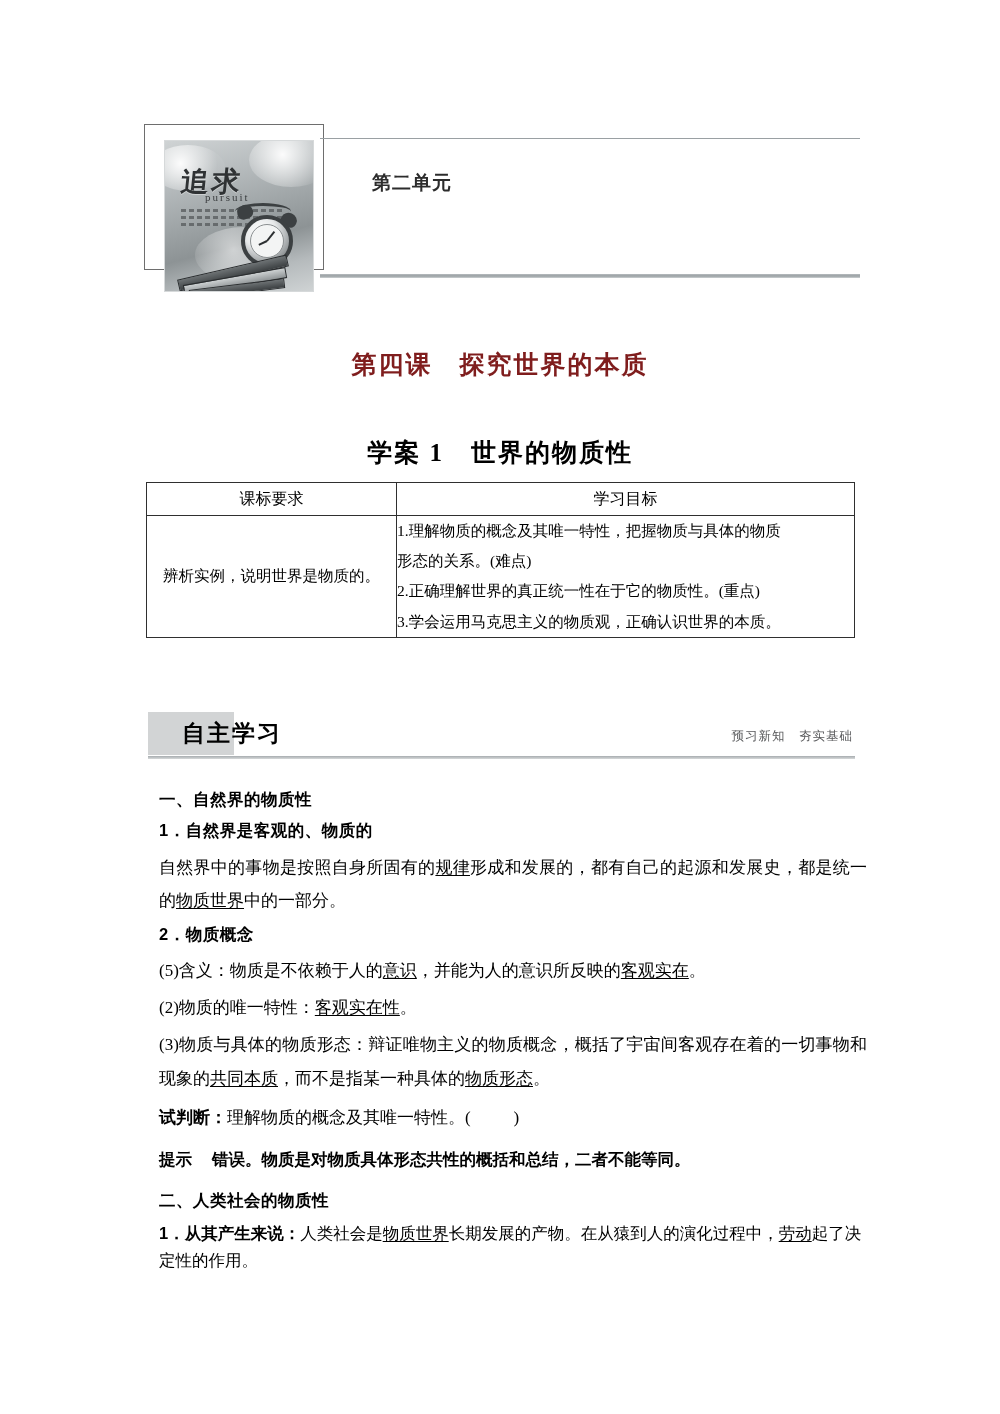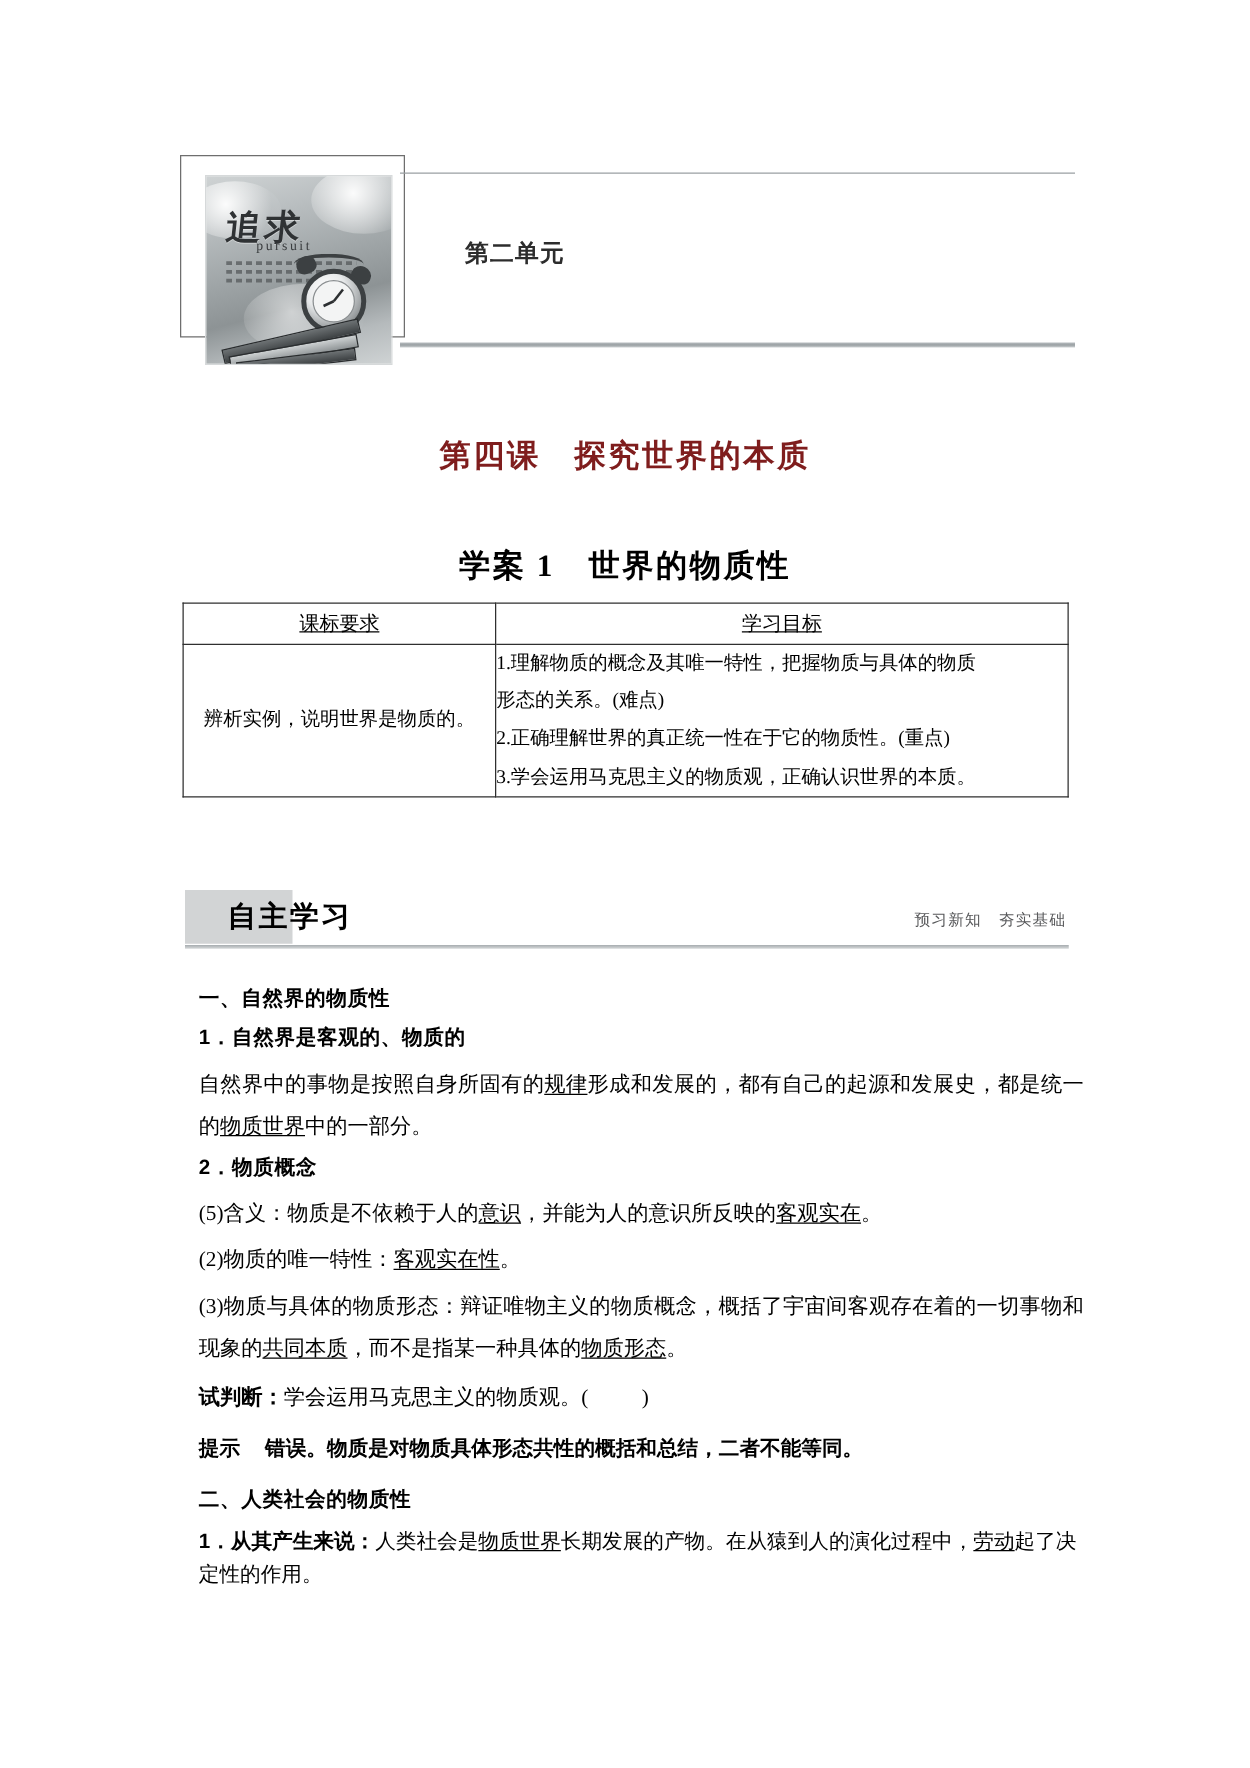--- a/index.html
+++ b/index.html
@@ -180,21 +180,20 @@
   }
   .banner-unit-no {
     position: absolute;
     left: 52px;
     top: 32px;
     font-family: "Liberation Sans", sans-serif;
     font-weight: bold;
     font-size: 19px;
     color: #2c2c2c;
     letter-spacing: 1px;
-    margin-top: 20px;
   }
   .banner-unit-title {
     position: absolute;
     left: 52px;
     top: 66px;
     font-family: "Liberation Sans", sans-serif;
     font-weight: bold;
     font-size: 27px;
     color: #111111;
     letter-spacing: 2px;
@@ -236,21 +235,20 @@
   }
   #objectives-table td {
     border: 1px solid #2f2f2f;
     padding: 0;
     vertical-align: middle;
   }
   .tbl-head {
     text-align: center;
     height: 32px;
     font-size: 16px;
-    text-decoration: underline;
   }
   .col-req { width: 249px; }
   .cell-req {
     text-align: center;
     padding: 10px 26px;
     line-height: 1.95;
     margin-left: 26px;
   }
   .cell-goal {
     padding: 8px 10px 10px 8px;
@@ -420,21 +418,21 @@
   <p class="para"><span>自然界中的事物是按照自身所固有的</span><span class="u">规律</span><span>形成和发展的，都有自己的起源和发展史，都是统一的</span><span class="u">物质世界</span><span>中的一部分。</span></p>
 
   <p class="h-bold">2．物质概念</p>
 
   <p class="para para-tight"><span>(5)含义：物质是不依赖于人的</span><span class="u">意识</span><span>，并能为人的意识所反映的</span><span class="u">客观实在</span><span>。</span></p>
 
   <p class="para para-tight"><span>(2)物质的唯一特性：</span><span class="u">客观实在性</span><span>。</span></p>
 
   <p class="para"><span>(3)物质与具体的物质形态：辩证唯物主义的物质概念，概括了宇宙间客观存在着的一切事物和现象的</span><span class="u">共同本质</span><span>，而不是指某一种具体的</span><span class="u">物质形态</span><span>。</span></p>
 
-  <p class="para"><span class="lead">试判断：</span><span>学会运用马克思主义的物质观。(</span><span class="blank-paren">&nbsp;&nbsp;&nbsp;</span><span>)</span></p>
+  <p class="para"><span class="lead">试判断：</span><span>理解物质的概念及其唯一特性。(</span><span class="blank-paren">&nbsp;&nbsp;&nbsp;</span><span>)</span></p>
 
   <p class="tip-line"><span>提示</span><span class="tip-gap"></span><span>错误。物质是对物质具体形态共性的概括和总结，二者不能等同。</span></p>
 
   <p class="h-bold">二、人类社会的物质性</p>
 
   <p class="last-para"><span class="lead">1．从其产生来说：</span><span>人类社会是</span><span class="u">物质世界</span><span>长期发展的产物。在从猿到人的演化过程中，</span><span class="u">劳动</span><span>起了决定性的作用。</span></p>
 
 </div>
 
 </body></html>

